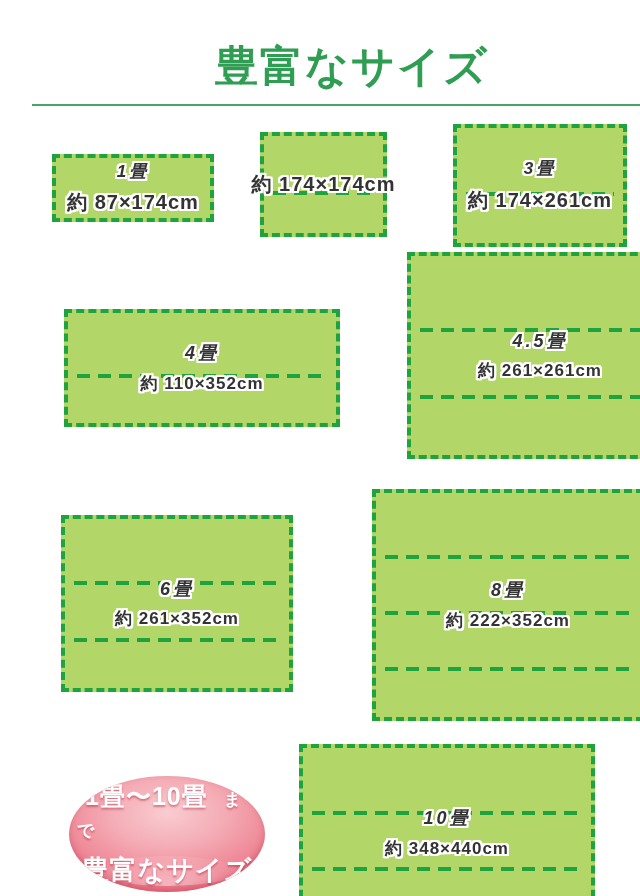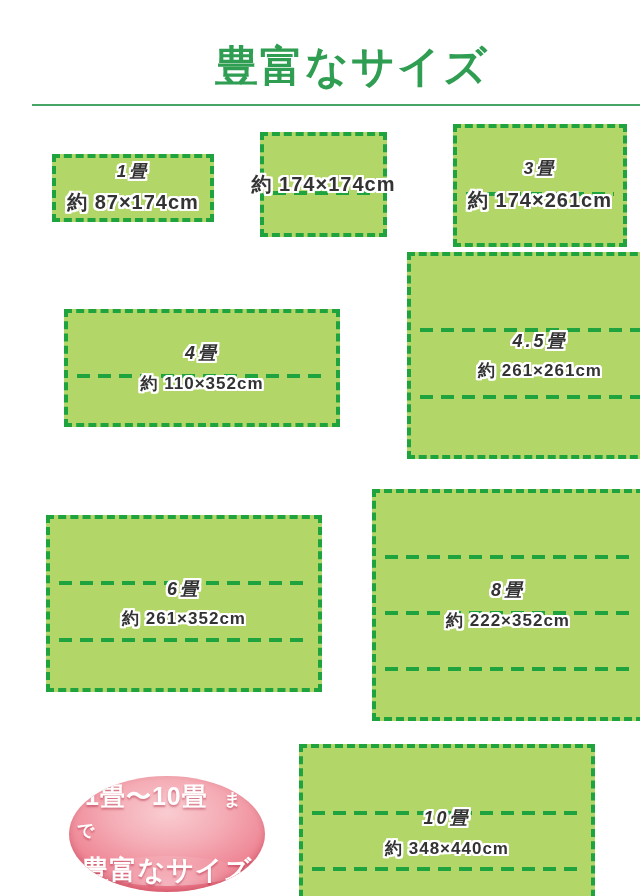--- a/index.html
+++ b/index.html
@@ -148,21 +148,21 @@
 
   <div class="mat" style="left:375px; top:220px; width:266px; height:207px;">
     <i class="dv" style="top:calc(33.3% - 2px);"></i>
     <i class="dv" style="top:calc(66.6% - 2px);"></i>
     <div class="label">
       <div class="name">4.5畳</div>
       <div class="size">約 261×261cm</div>
     </div>
   </div>
 
-  <div class="mat" style="left:14px; top:483px; width:276px; height:177px;">
+  <div class="mat" style="left:29px; top:483px; width:232px; height:177px;">
     <i class="dv" style="top:calc(33.3% - 2px);"></i>
     <i class="dv" style="top:calc(66.6% - 2px);"></i>
     <div class="label">
       <div class="name">6畳</div>
       <div class="size">約 261×352cm</div>
     </div>
   </div>
 
   <div class="mat" style="left:340px; top:457px; width:272px; height:232px;">
     <i class="dv" style="top:calc(25% - 2px);"></i>

